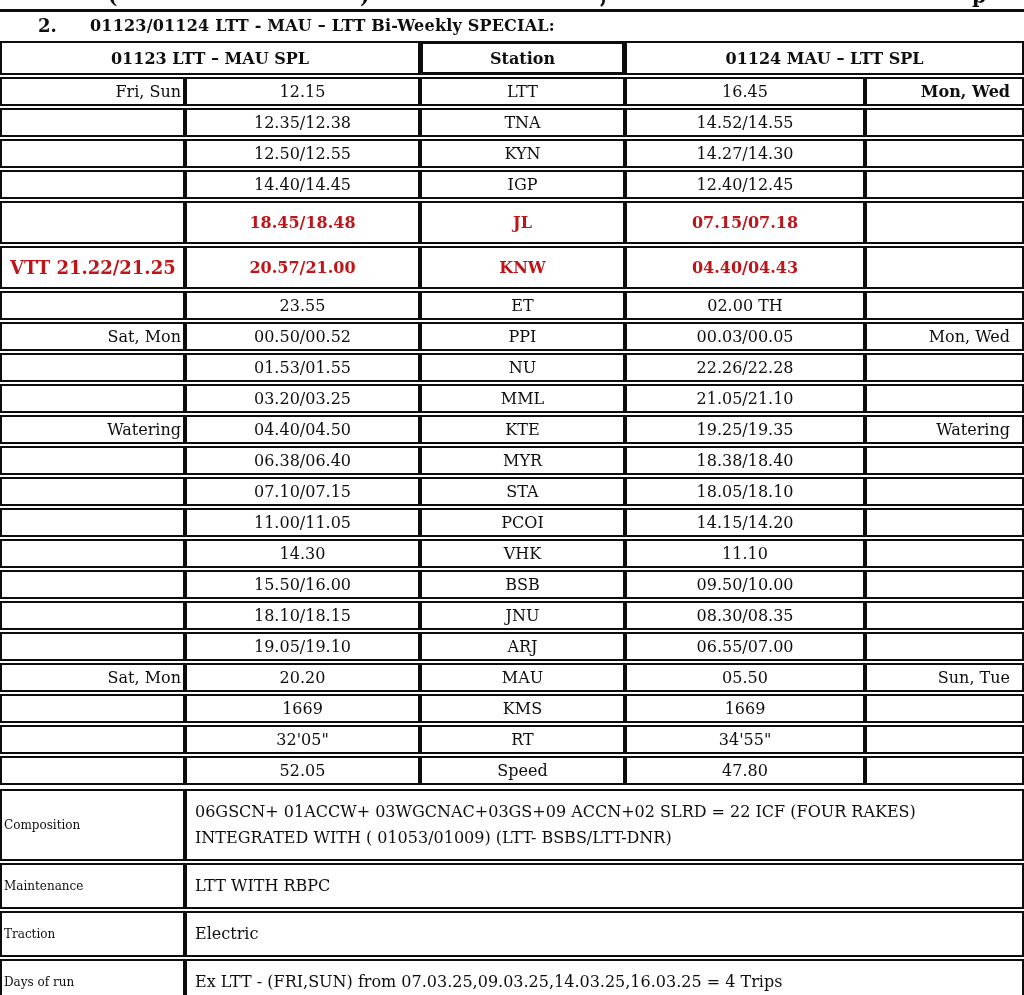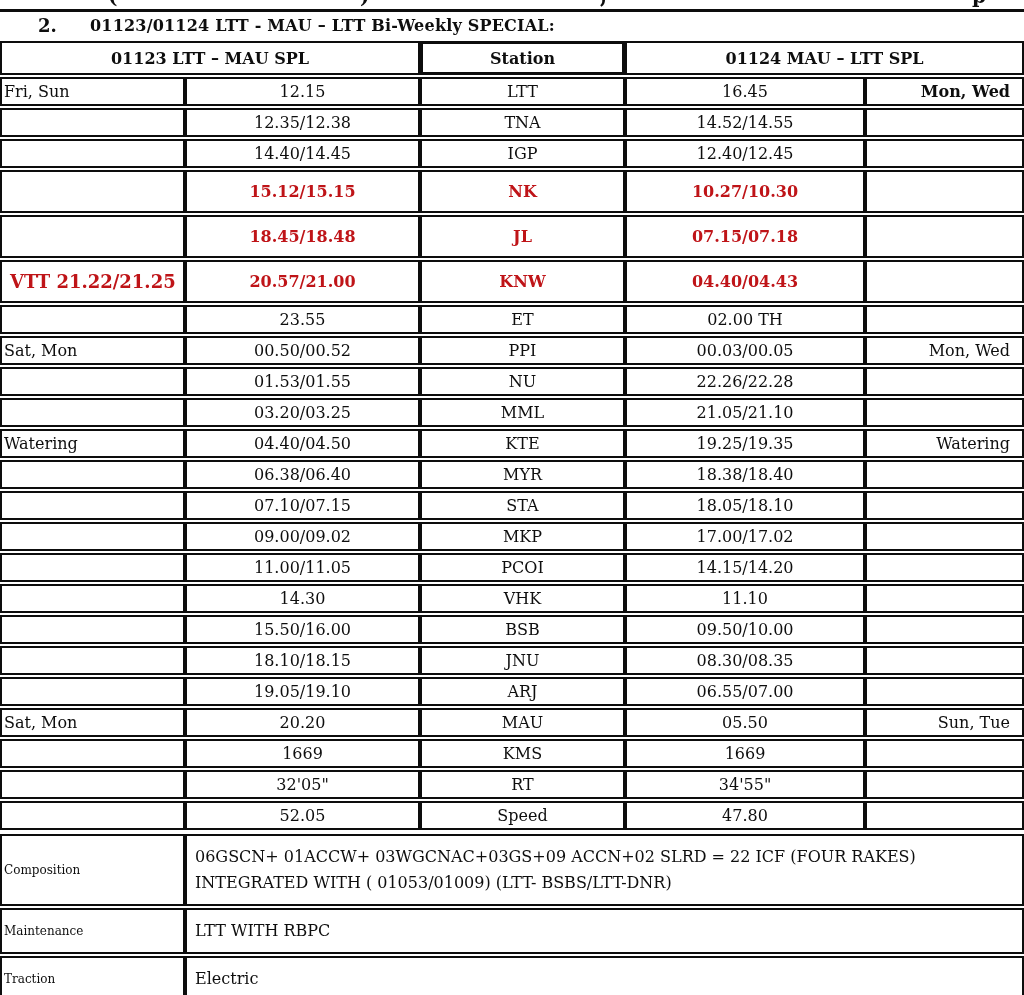--- a/index.html
+++ b/index.html
@@ -27,21 +27,21 @@
   td{
     border:2px solid #0d0d0d;background:#fff;
     font-size:16px;line-height:23px;height:23px;
     padding:1px 2px;text-align:center;vertical-align:middle;
     overflow:hidden;white-space:nowrap;
   }
   
   td.hdr{font-weight:bold;font-size:16px;height:26px;}
   td.hdr-station{border-width:3px;}
   
-  td.note-left{text-align:left;margin-top:26px;}
+  td.note-left{text-align:right;margin-top:26px;}
   td.note-right{text-align:right;padding-right:12px;}
   .bold{font-weight:bold;}
   .red{color:#bf1418;font-weight:bold;}
   td.note-left.red{white-space:nowrap;padding:8px;font-size:18px;}
 
   
   table.info td{white-space:normal;text-align:left;}
   td.info-label{text-align:center;height:26px;font-size:12px;}
   td.info-value{padding:8px 8px;font-size:16px;}
   td.info-value .line{display:block;line-height:26px;}
@@ -84,30 +84,30 @@
   </tr>
       <tr>
     <td class="note-left"></td>
     <td class="time-down">12.35/12.38</td>
     <td class="station">TNA</td>
     <td class="time-up">14.52/14.55</td>
     <td class="note-right"></td>
   </tr>
       <tr>
     <td class="note-left"></td>
+    <td class="time-down">12.50/12.55</td>
+    <td class="station">KYN</td>
+    <td class="time-up">14.27/14.30</td>
+    <td class="note-right"></td>
+  </tr>
+      <tr>
+    <td class="note-left"></td>
     <td class="time-down">14.40/14.45</td>
     <td class="station">IGP</td>
     <td class="time-up">12.40/12.45</td>
-    <td class="note-right"></td>
-  </tr>
-      <tr>
-    <td class="note-left red"></td>
-    <td class="time-down red">15.12/15.15</td>
-    <td class="station red">NK</td>
-    <td class="time-up red">10.27/10.30</td>
     <td class="note-right"></td>
   </tr>
       <tr>
     <td class="note-left red"></td>
     <td class="time-down red">18.45/18.48</td>
     <td class="station red">JL</td>
     <td class="time-up red">07.15/07.18</td>
     <td class="note-right"></td>
   </tr>
       <tr>
@@ -157,27 +157,20 @@
     <td class="time-down">06.38/06.40</td>
     <td class="station">MYR</td>
     <td class="time-up">18.38/18.40</td>
     <td class="note-right"></td>
   </tr>
       <tr>
     <td class="note-left"></td>
     <td class="time-down">07.10/07.15</td>
     <td class="station">STA</td>
     <td class="time-up">18.05/18.10</td>
-    <td class="note-right"></td>
-  </tr>
-      <tr>
-    <td class="note-left"></td>
-    <td class="time-down">09.00/09.02</td>
-    <td class="station">MKP</td>
-    <td class="time-up">17.00/17.02</td>
     <td class="note-right"></td>
   </tr>
       <tr>
     <td class="note-left"></td>
     <td class="time-down">11.00/11.05</td>
     <td class="station">PCOI</td>
     <td class="time-up">14.15/14.20</td>
     <td class="note-right"></td>
   </tr>
       <tr>

